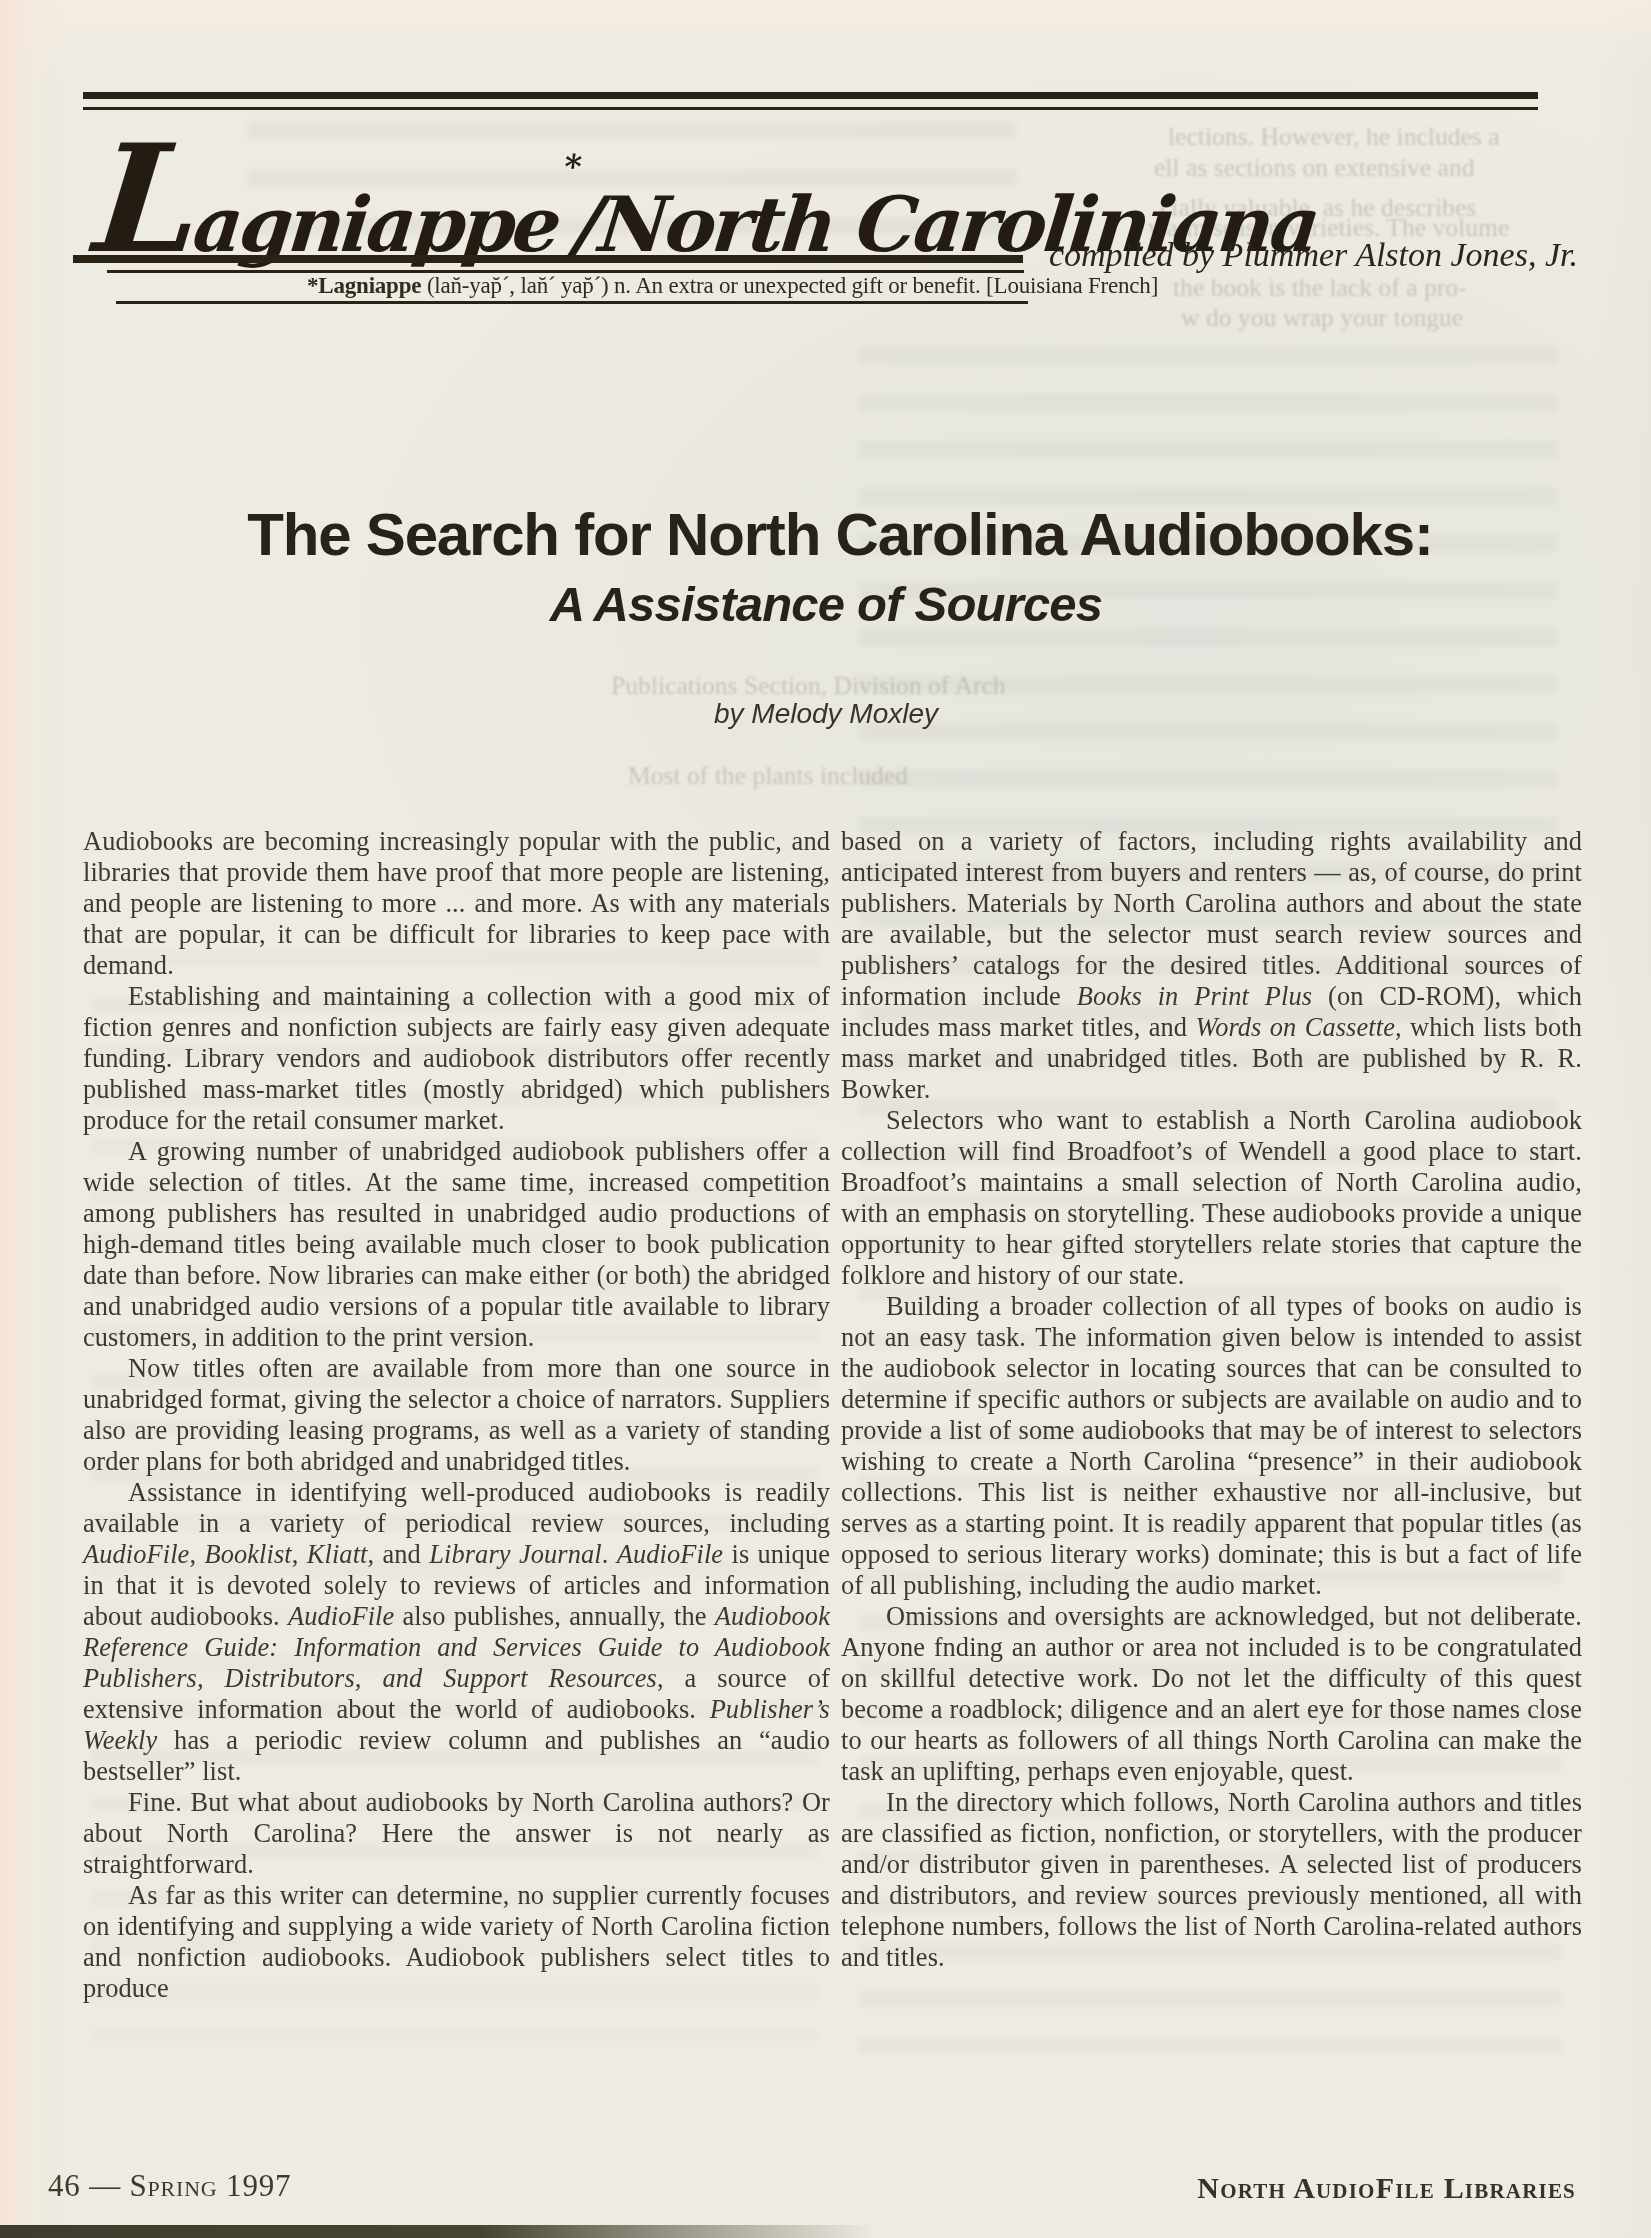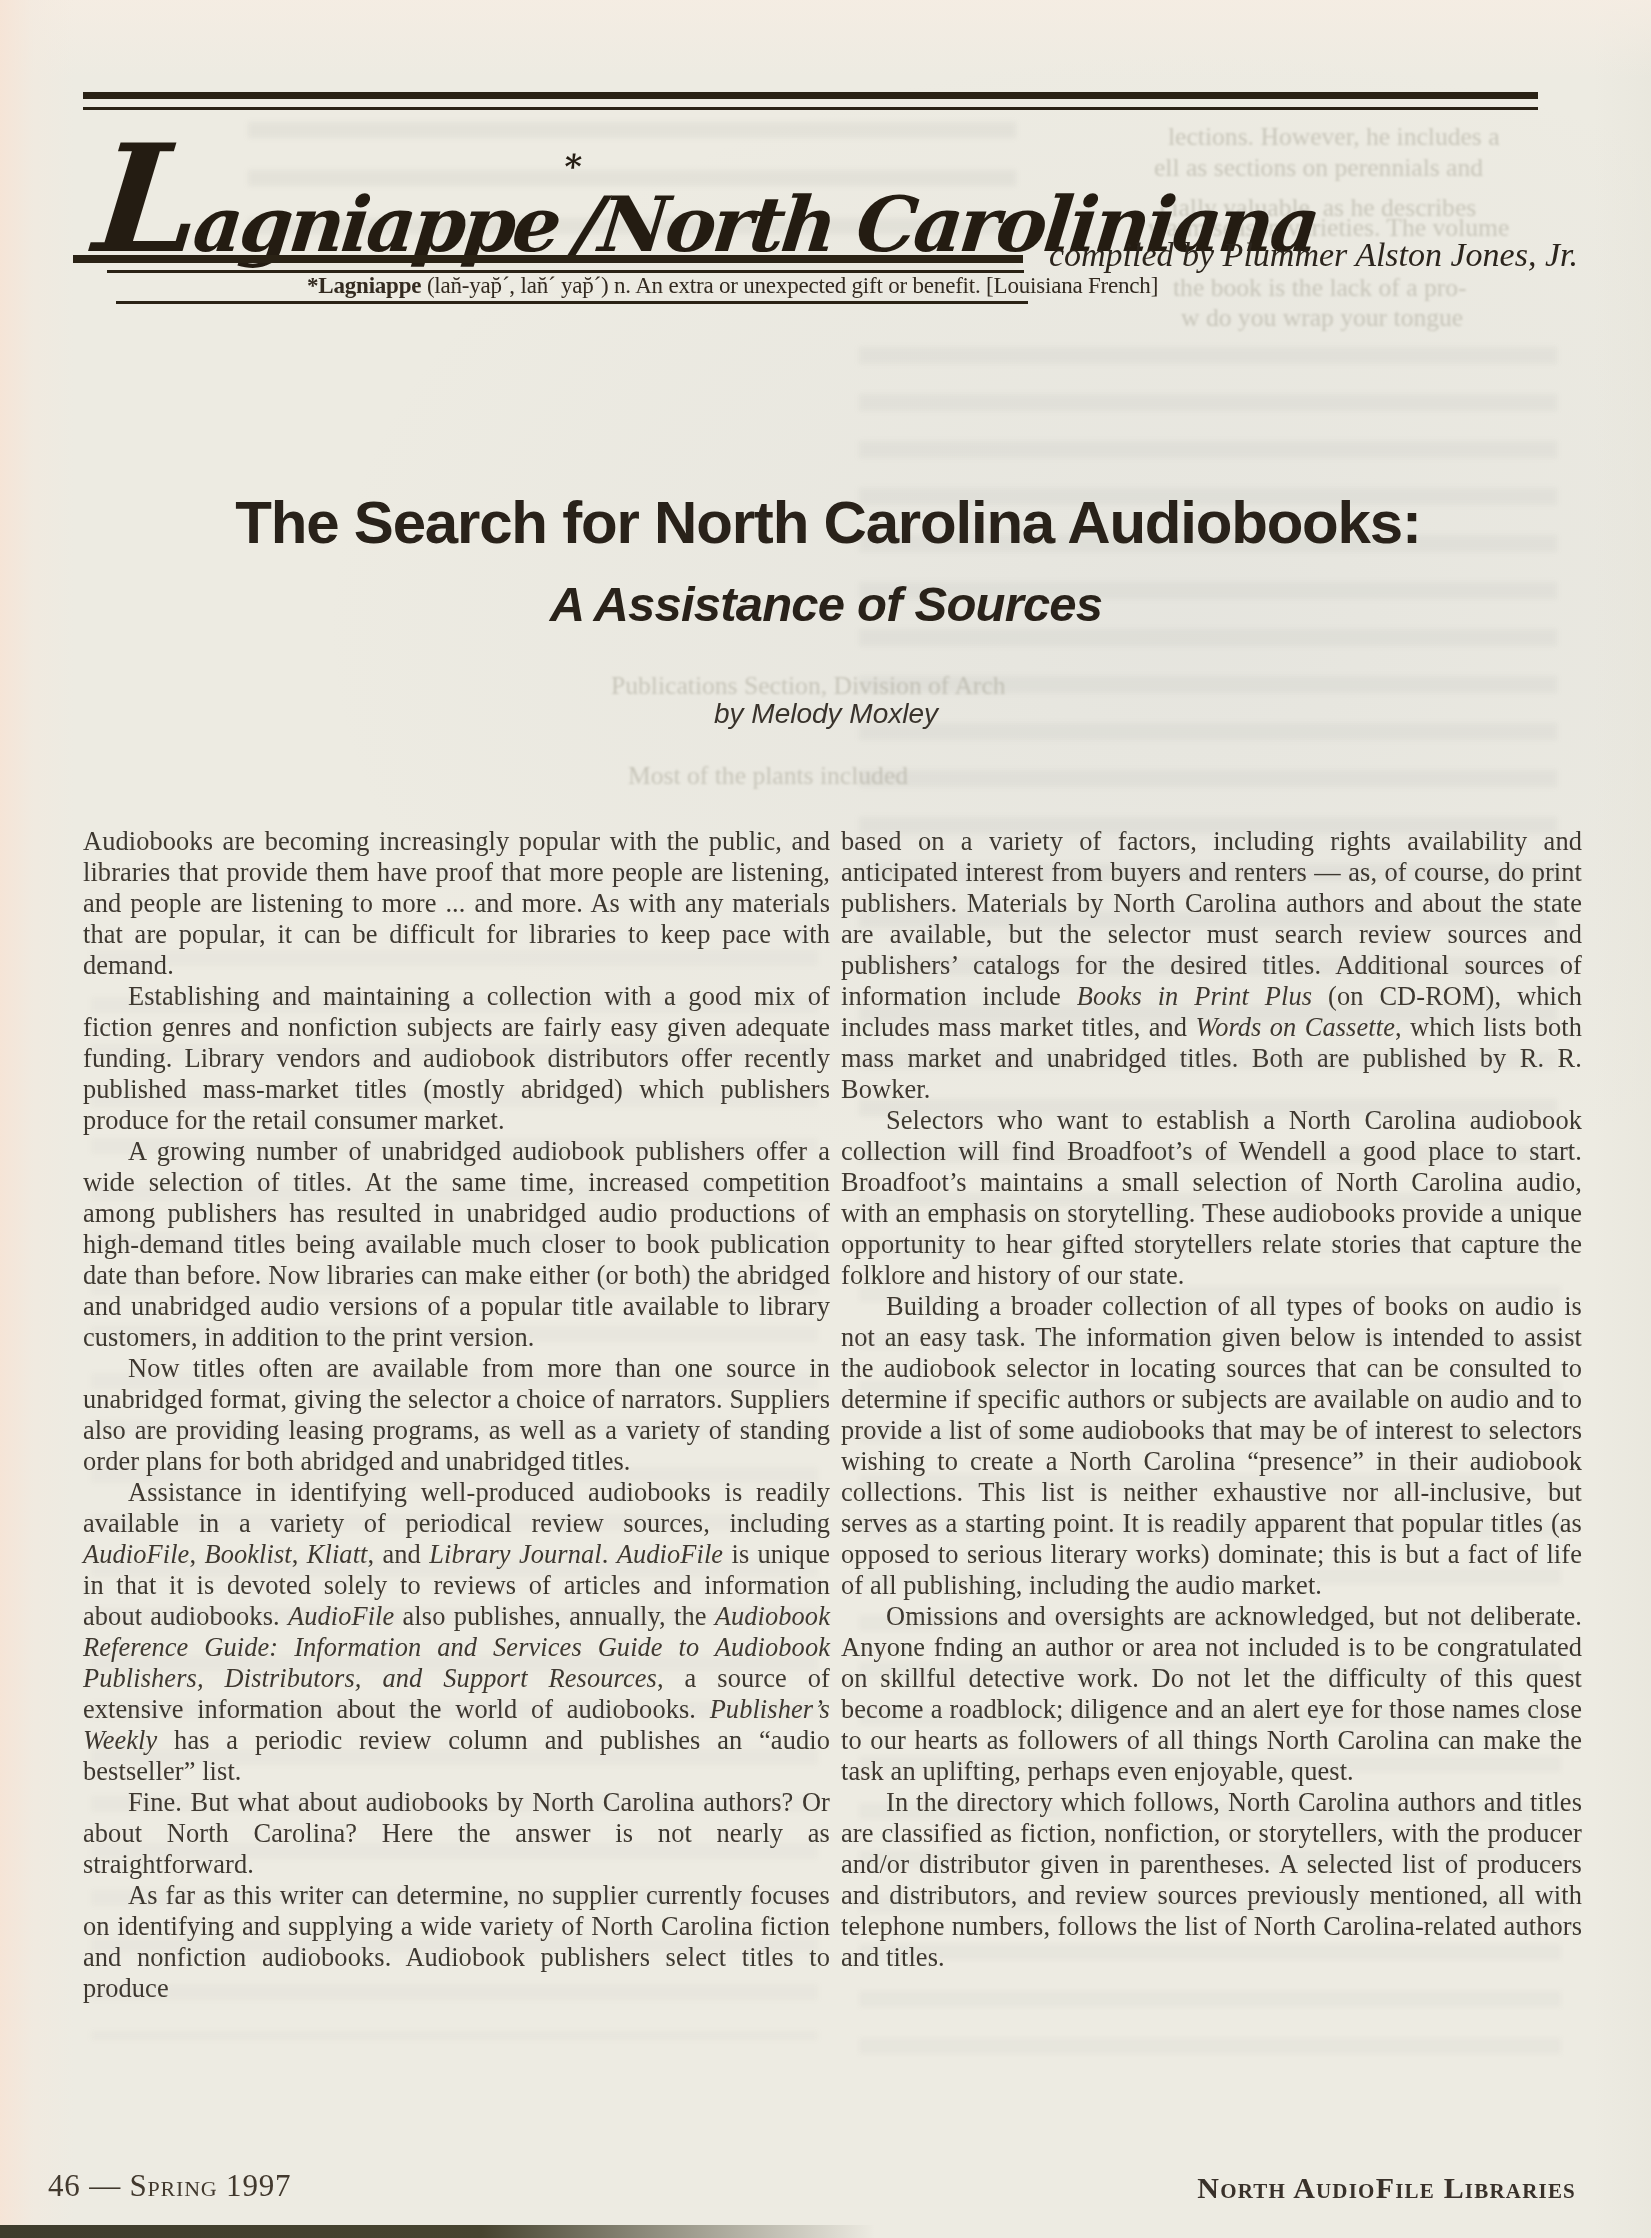--- a/index.html
+++ b/index.html
@@ -53,21 +53,21 @@
   }
   .footnote {
     position:absolute; left:307px; top:273px; z-index:2;
     font-size:23px; color:#332a20; letter-spacing:-0.2px;
   }
   .footnote .fn-lead { font-weight:bold;margin-top:16px; }
   
   .article-title {
     position:absolute; left:50px; width:1552px; top:486px; z-index:2;
     text-align:center; font-family:"Liberation Sans", sans-serif;
-    font-weight:bold; font-size:60px; letter-spacing:-1.2px; color:#29221a; margin:2px;
+    font-weight:bold; font-size:60px; letter-spacing:-1.2px; color:#29221a; margin:14px;
   }
   .article-subtitle {
     position:absolute; left:50px; width:1552px; top:576px; z-index:2;
     text-align:center; font-family:"Liberation Sans", sans-serif;
     font-weight:bold; font-style:italic; font-size:49px; letter-spacing:-0.8px; color:#29221a; margin:0;
   }
   .byline {
     position:absolute; left:50px; width:1552px; top:698px; z-index:2;
     text-align:center; font-family:"Liberation Sans", sans-serif;
     font-style:italic; font-size:28px; color:#39332c;
@@ -97,21 +97,21 @@
 <body>
 
 <div class="page">
 
   <div class="ghost-stripes gs-a"></div>
   <div class="ghost-stripes gs-b"></div>
   <div class="ghost-stripes gs-c"></div>
   <div class="ghost-stripes gs-d"></div>
   <div>
       <span class="ghost-frag" style="left: 1168px; top: 122px;">lections. However, he includes a</span>
-      <span class="ghost-frag" style="left: 1154px; top: 153px;">ell as sections on perennials and</span>
+      <span class="ghost-frag" style="left: 1154px; top: 153px;">ell as sections on extensive and</span>
       <span class="ghost-frag" style="left: 1160px; top: 183px; margin-top: 10px;">cially valuable, as he describes</span>
       <span class="ghost-frag" style="left: 1148px; top: 213px;">warm season varieties. The volume</span>
       <span class="ghost-frag" style="left: 1173px; top: 273px;">the book is the lack of a pro-</span>
       <span class="ghost-frag" style="left: 1181px; top: 303px;">w do you wrap your tongue</span>
       <span class="ghost-frag" style="left: 611px; top: 671px;">Publications Section, Division of Arch</span>
       <span class="ghost-frag" style="left: 628px; top: 761px;">Most of the plants included</span>
     </div>
 
   <div class="rule rule-top-thick"></div>
   <div class="rule rule-top-thin"></div>

